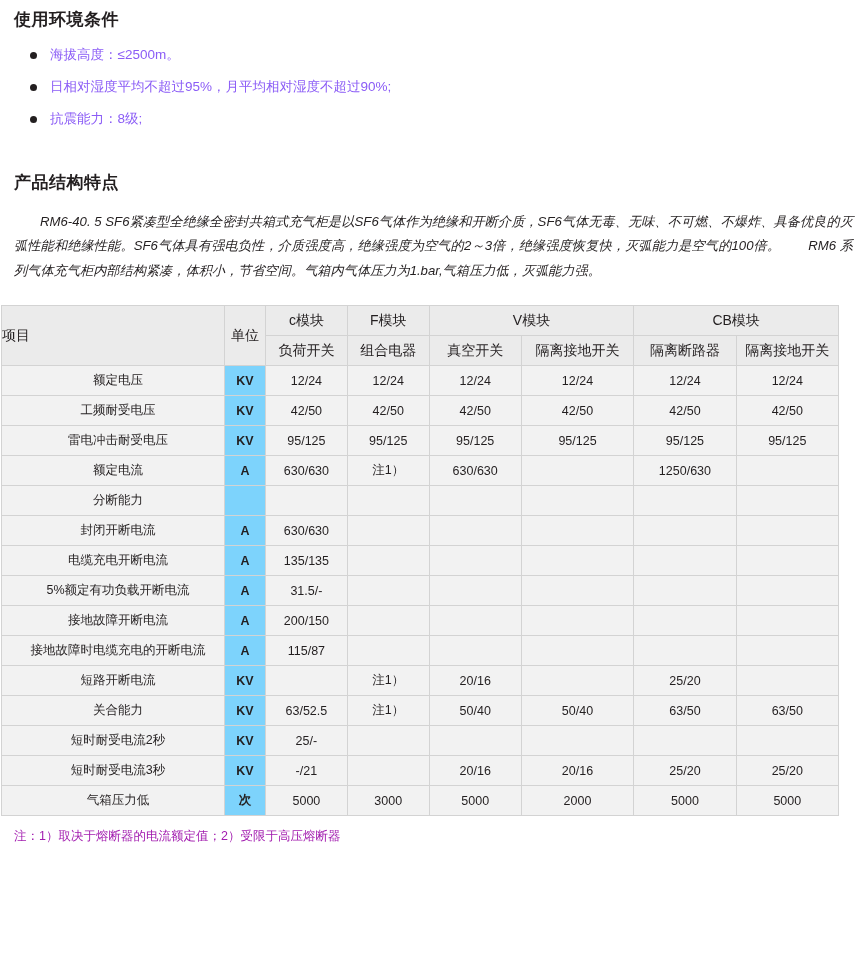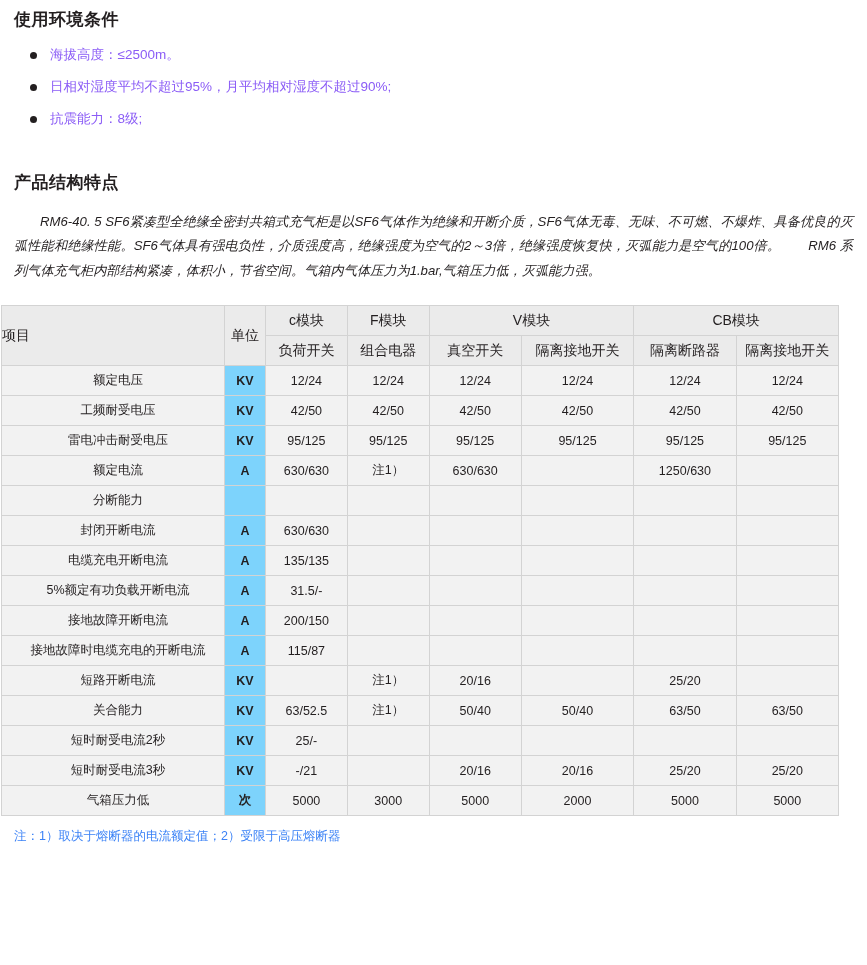--- a/index.html
+++ b/index.html
@@ -120,21 +120,21 @@
   .col-unit { width: 40px; }
   .col-m { width: 80px; }
   .col-v1 { width: 90px; }
   .col-v2 { width: 110px; }
   .col-cb1 { width: 100px; }
   .col-cb2 { width: 100px; }
   .notes {
     padding: 9px 14px 0 14px;
     font-size: 12.5px;
     line-height: 1.85;
-    color: #3b82f6;
+    color: #a21caf;
   }
   .notes .n2 { padding-left: 4px; }
 </style>
 </head>
 <body>
 
 <div class="page">
 
   <div class="sec-env">
     <h2 class="section-title">使用环境条件</h2>

